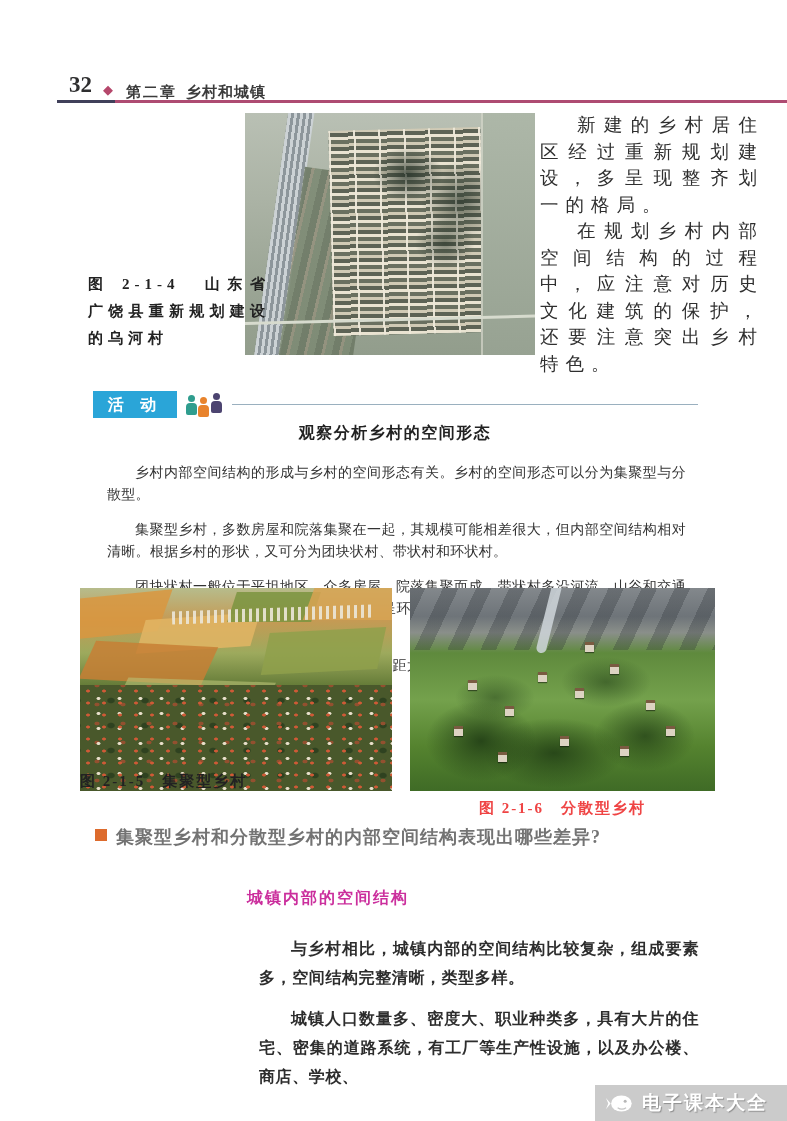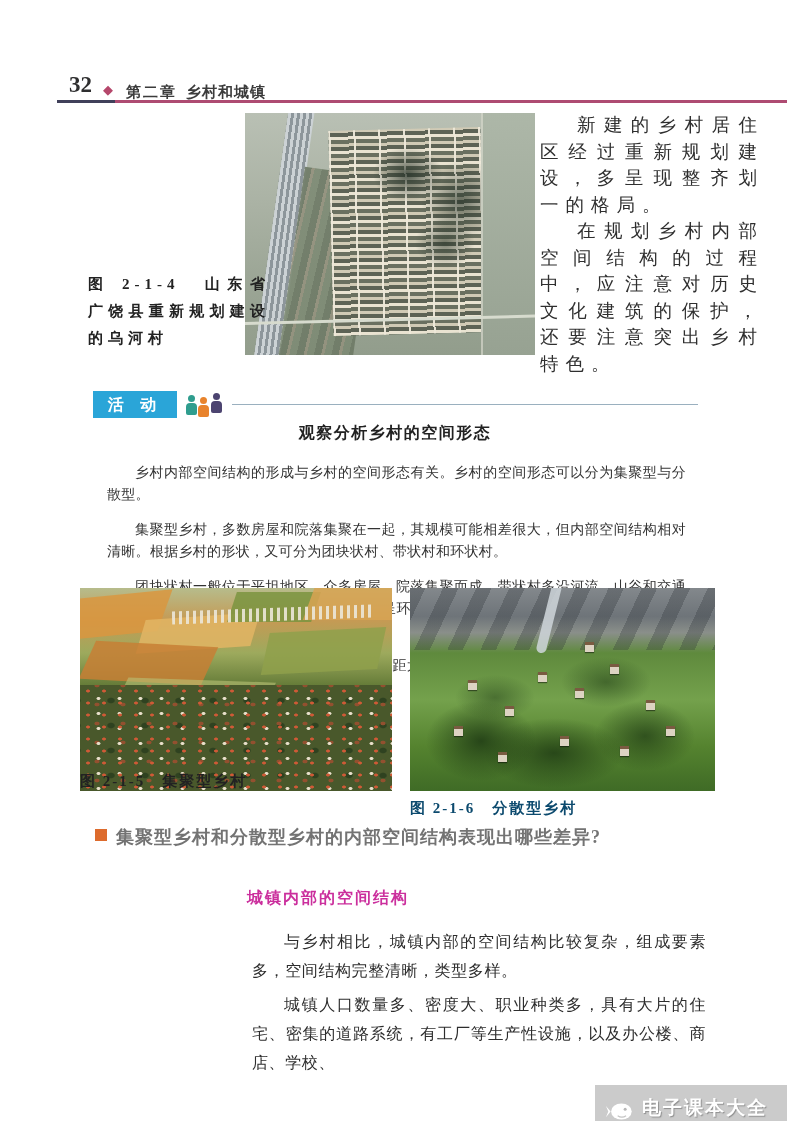--- a/index.html
+++ b/index.html
@@ -97,37 +97,37 @@
       radial-gradient(closest-side,rgba(30,58,20,.85),rgba(30,58,20,0)) 8% 92%/110px 80px no-repeat,
       radial-gradient(closest-side,rgba(30,58,20,.8),rgba(30,58,20,0)) 45% 98%/140px 70px no-repeat,
       radial-gradient(closest-side,rgba(30,58,20,.7),rgba(30,58,20,0)) 90% 85%/100px 70px no-repeat,
       radial-gradient(closest-side,rgba(34,64,24,.55),rgba(34,64,24,0)) 70% 45%/90px 50px no-repeat,
       radial-gradient(closest-side,rgba(34,64,24,.5),rgba(34,64,24,0)) 20% 55%/80px 45px no-repeat;}
   .house{position:absolute;width:9px;height:7px;background:#ddd3c2;
     border-top:3px solid #7a5b41;box-shadow:0 1px 1px rgba(0,0,0,.45);}
 
   .fig-caption-cluster{left:80px;top:772px;width:312px;text-align:left;
     font-size:15px;font-weight:600;letter-spacing:2px;color:#222;}
-  .fig-caption-dispersed{left:410px;top:799px;width:305px;text-align:left;
-    font-size:15px;font-weight:600;letter-spacing:2px;color:#0c4a6e;}
+  .fig-caption-dispersed{left:410px;top:799px;width:305px;text-align:center;
+    font-size:15px;font-weight:600;letter-spacing:2px;color:#ef4444;}
 
   .q-square{left:95px;top:829px;width:12px;height:12px;background:#dd6b2d;}
   .q-text{left:116px;top:825px;width:580px;font-size:18px;font-weight:600;
     letter-spacing:1px;color:#737373;}
 
   
   .sec-heading{left:247px;top:888px;font-size:16px;font-weight:700;color:#cb2f9d;
     letter-spacing:2px;font-family:"Liberation Sans","DejaVu Sans",sans-serif;}
   .sec-body{left:247px;top:922px;width:464px;}
-  .sec-body p{margin:5px;font-size:16px;line-height:29px;text-indent:2em;
-    text-align:justify;letter-spacing:.6px;color:#2d2d2d;}
+  .sec-body p{margin:12px;font-size:16px;line-height:29px;text-indent:2em;
+    text-align:justify;letter-spacing:.6px;color:#2d2d2d;font-weight:bold;}
 
   
   .watermark{right:0;bottom:0;width:192px;height:36px;background:#cbcbcb;
-    display:flex;align-items:flex-end;gap:7px;padding-left:10px;box-sizing:border-box;}
+    display:flex;align-items:center;gap:7px;padding-left:10px;box-sizing:border-box;}
   .wm-text{color:#fff;font-weight:700;font-size:19px;letter-spacing:2px;
     font-family:"Liberation Sans","DejaVu Sans",sans-serif;
     text-shadow:1px 1px 1px rgba(110,110,110,.65);}
 </style>
 </head>
 <body>
 
 <div class="abs page-num">32</div>
 <span class="abs hdr-diamond">◆</span>
 <div class="abs hdr-chapter">第二章</div>

